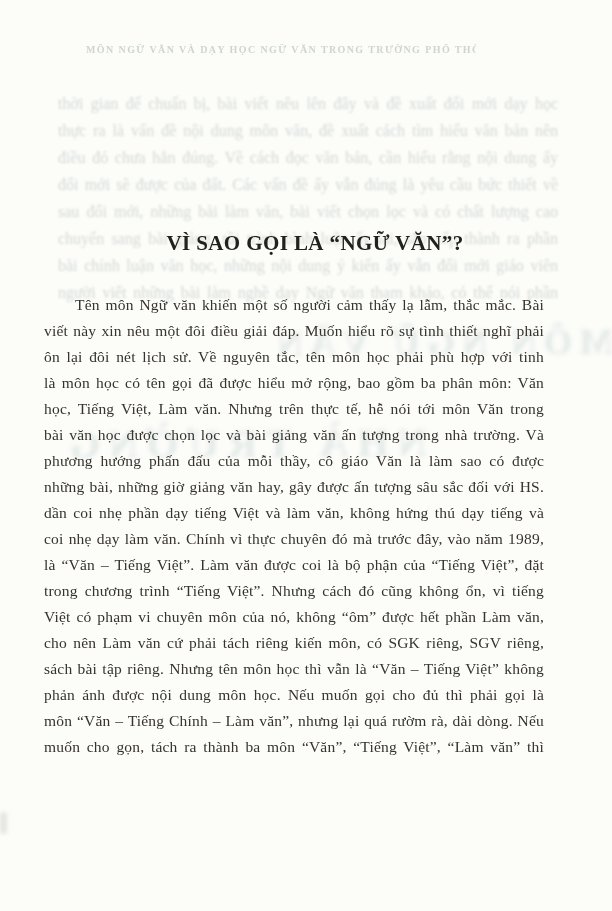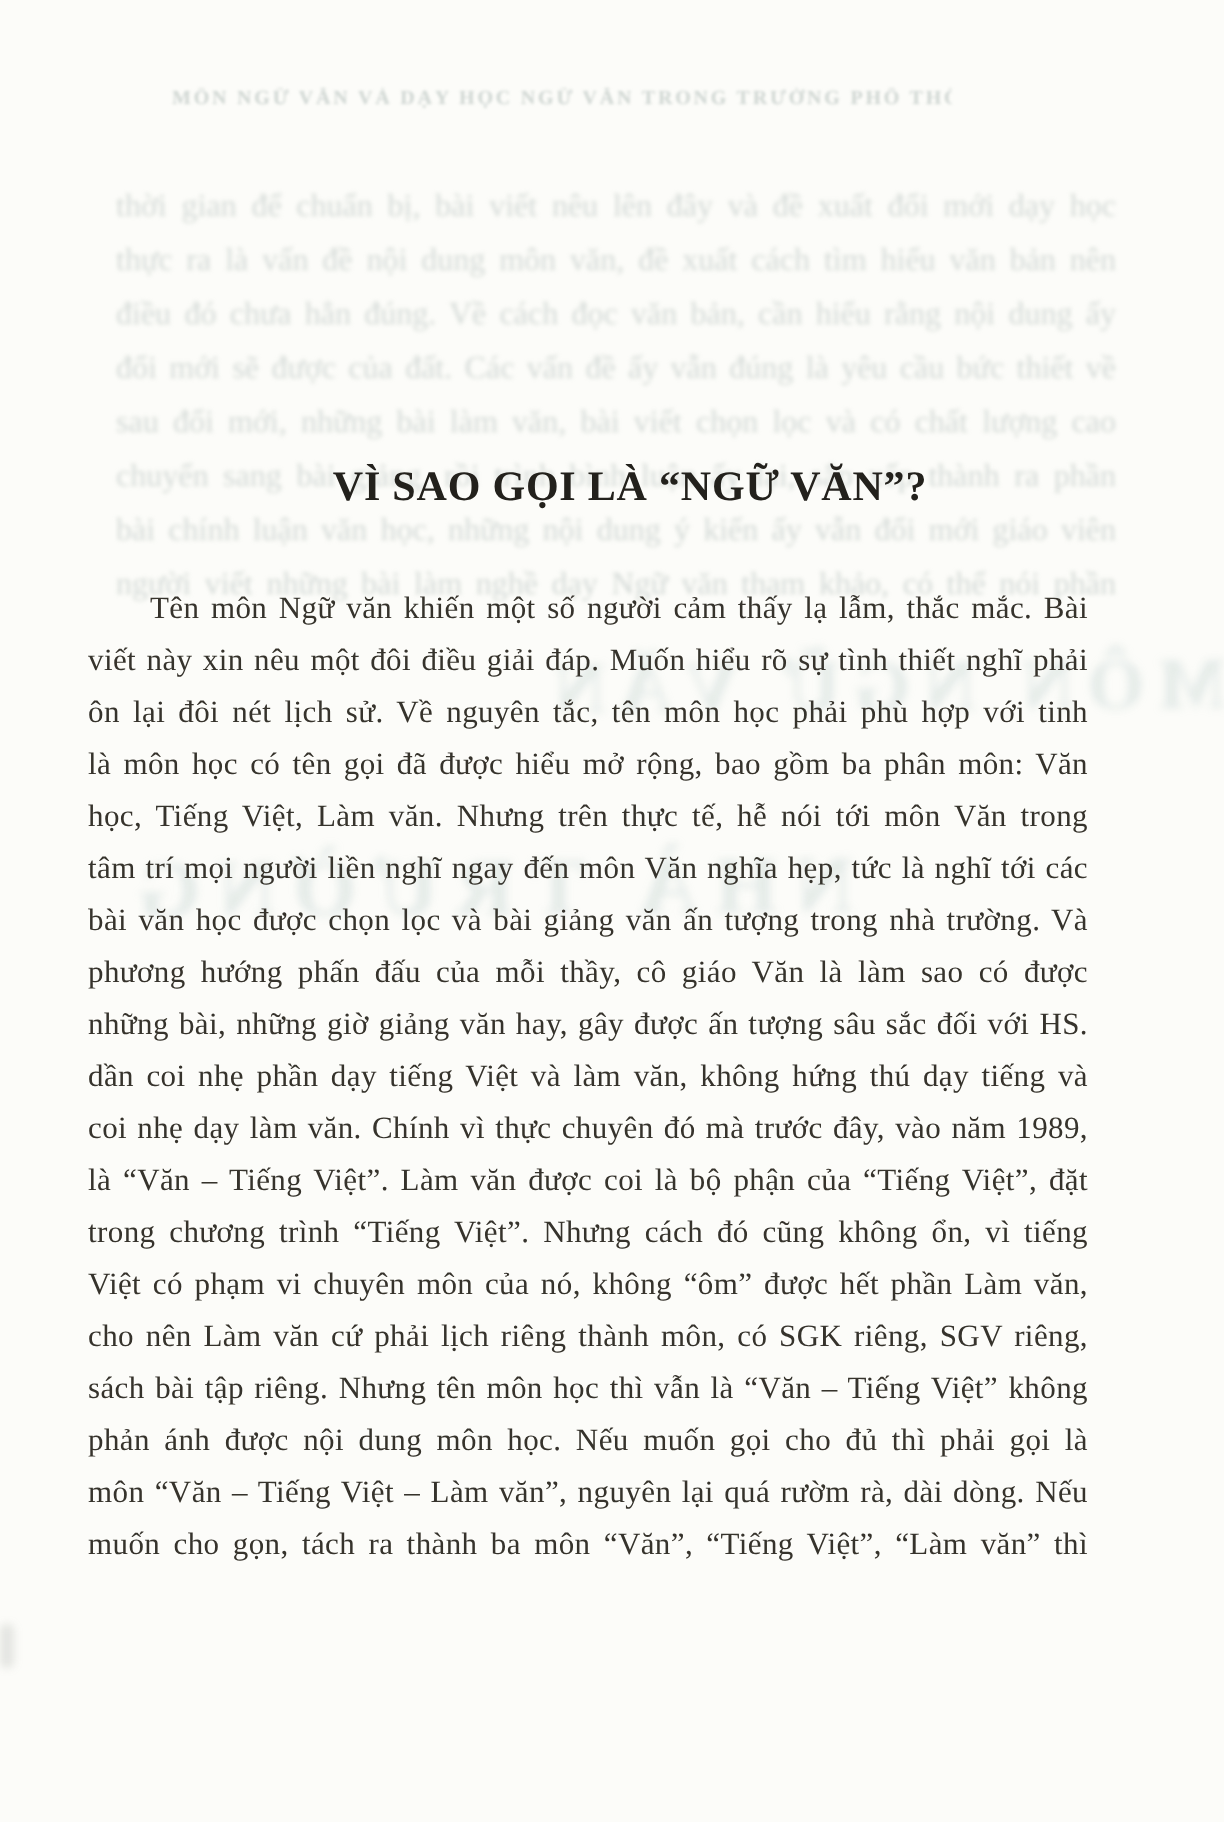--- a/index.html
+++ b/index.html
@@ -147,30 +147,29 @@
   </div>
 
   <div class="content-layer">
     <h1 class="title">VÌ SAO GỌI LÀ “NGỮ VĂN”?</h1>
     <div class="body-block" id="body-lines">
         <div class="bline first">Tên môn Ngữ văn khiến một số người cảm thấy lạ lẫm, thắc mắc. Bài</div>
         <div class="bline">viết này xin nêu một đôi điều giải đáp. Muốn hiểu rõ sự tình thiết nghĩ phải</div>
         <div class="bline">ôn lại đôi nét lịch sử. Về nguyên tắc, tên môn học phải phù hợp với tinh</div>
         <div class="bline">là môn học có tên gọi đã được hiểu mở rộng, bao gồm ba phân môn: Văn</div>
         <div class="bline">học, Tiếng Việt, Làm văn. Nhưng trên thực tế, hễ nói tới môn Văn trong</div>
-        <div class="bline">tâm trí mọi người liền nghĩ ngay đến môn Văn nghĩa hẹp, tức là nghĩ tới các</div>
         <div class="bline">bài văn học được chọn lọc và bài giảng văn ấn tượng trong nhà trường. Và</div>
         <div class="bline">phương hướng phấn đấu của mỗi thầy, cô giáo Văn là làm sao có được</div>
         <div class="bline">những bài, những giờ giảng văn hay, gây được ấn tượng sâu sắc đối với HS.</div>
         <div class="bline">dần coi nhẹ phần dạy tiếng Việt và làm văn, không hứng thú dạy tiếng và</div>
         <div class="bline">coi nhẹ dạy làm văn. Chính vì thực chuyên đó mà trước đây, vào năm 1989,</div>
         <div class="bline">là “Văn – Tiếng Việt”. Làm văn được coi là bộ phận của “Tiếng Việt”, đặt</div>
         <div class="bline">trong chương trình “Tiếng Việt”. Nhưng cách đó cũng không ổn, vì tiếng</div>
         <div class="bline">Việt có phạm vi chuyên môn của nó, không “ôm” được hết phần Làm văn,</div>
-        <div class="bline">cho nên Làm văn cứ phải lịch riêng thành môn, có SGK riêng, SGV riêng,</div>
+        <div class="bline">cho nên Làm văn cứ phải tách riêng kiến môn, có SGK riêng, SGV riêng,</div>
         <div class="bline">sách bài tập riêng. Nhưng tên môn học thì vẫn là “Văn – Tiếng Việt” không</div>
         <div class="bline">phản ánh được nội dung môn học. Nếu muốn gọi cho đủ thì phải gọi là</div>
-        <div class="bline">môn “Văn – Tiếng Việt – Làm văn”, nguyên lại quá rườm rà, dài dòng. Nếu</div>
+        <div class="bline">môn “Văn – Tiếng Chính – Làm văn”, nhưng lại quá rườm rà, dài dòng. Nếu</div>
         <div class="bline">muốn cho gọn, tách ra thành ba môn “Văn”, “Tiếng Việt”, “Làm văn” thì</div>
       </div>
   </div>
 
 </div>
 
 </body></html>

